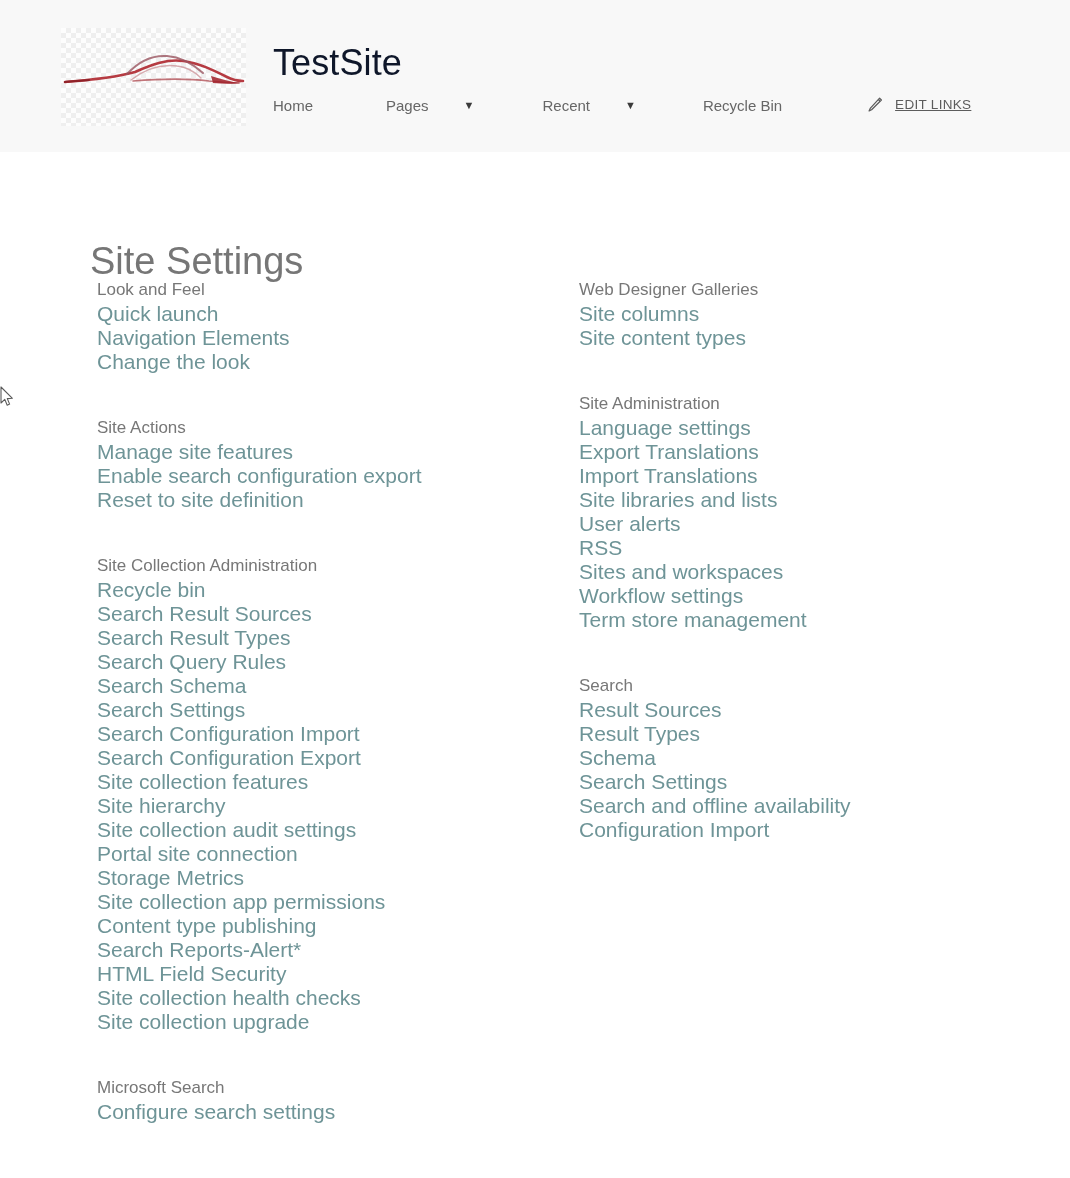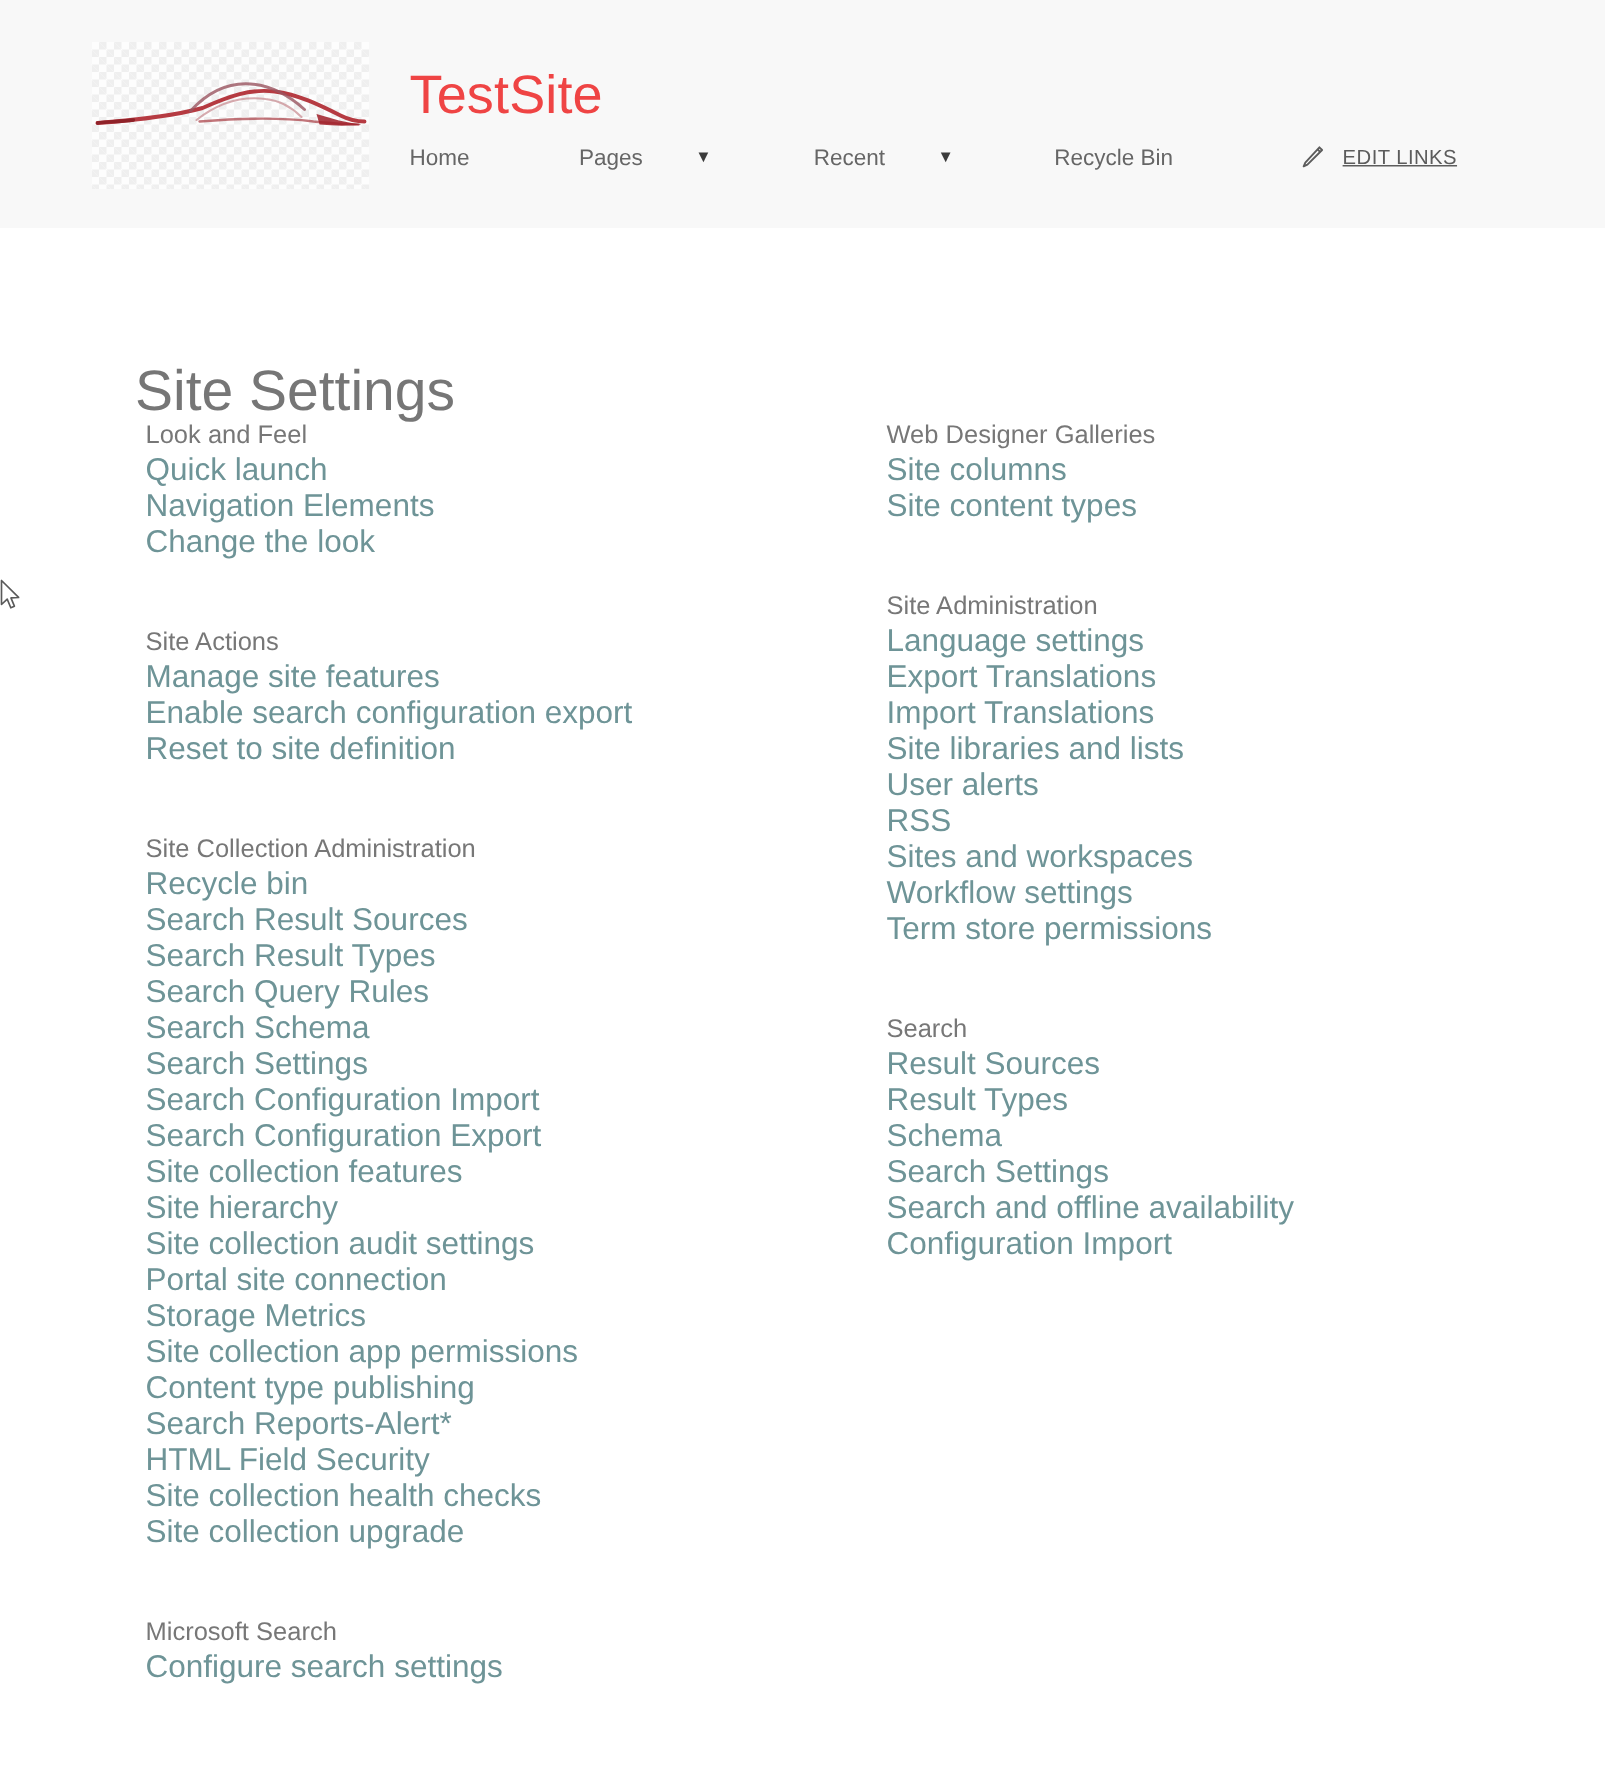--- a/index.html
+++ b/index.html
@@ -32,21 +32,21 @@
     background-position: 0 0, 5px 5px;
     overflow: hidden;
   }
   #site-logo svg { display:block; width:185px; height:98px; }
 
   #site-title {
     position: absolute;
     left: 273px; top: 45px;
     font-size: 36px;
     font-weight: 300;
-    color: #ef4444;
+    color: #0f172a;
     letter-spacing: 0.1px;
     line-height: 1;
     white-space: nowrap;
   }
 
   #top-nav {
     position: absolute;
     left: 273px; top: 96px;
     display: flex;
     align-items: center;
@@ -101,21 +101,21 @@
   #settings-columns {
     position: absolute;
     left: 0; top: 278px;
     width: 1070px;
   }
   .settings-col {
     position: absolute;
     top: 0;
   }
   #col-left  { left: 97px;  width: 430px; }
-  #col-right { left: 579px; width: 430px; margin-left: 12px; }
+  #col-right { left: 579px; width: 430px; }
 
   .settings-group { margin-bottom: 42px; }
   .settings-group:last-child { margin-bottom: 0; }
 
   .group-heading {
     font-size: 17px;
     font-weight: 400;
     color: #777777;
     line-height: 24px;
     white-space: nowrap;
@@ -232,21 +232,21 @@
       <div class="settings-group">
         <div class="group-heading">Site Administration</div>
         <a class="group-link">Language settings</a>
         <a class="group-link">Export Translations</a>
         <a class="group-link">Import Translations</a>
         <a class="group-link">Site libraries and lists</a>
         <a class="group-link">User alerts</a>
         <a class="group-link">RSS</a>
         <a class="group-link">Sites and workspaces</a>
         <a class="group-link">Workflow settings</a>
-        <a class="group-link">Term store permissions</a>
+        <a class="group-link">Term store management</a>
       </div>
       <div class="settings-group">
         <div class="group-heading">Search</div>
         <a class="group-link">Result Sources</a>
         <a class="group-link">Result Types</a>
         <a class="group-link">Schema</a>
         <a class="group-link">Search Settings</a>
         <a class="group-link">Search and offline availability</a>
         <a class="group-link">Configuration Import</a>
       </div>

